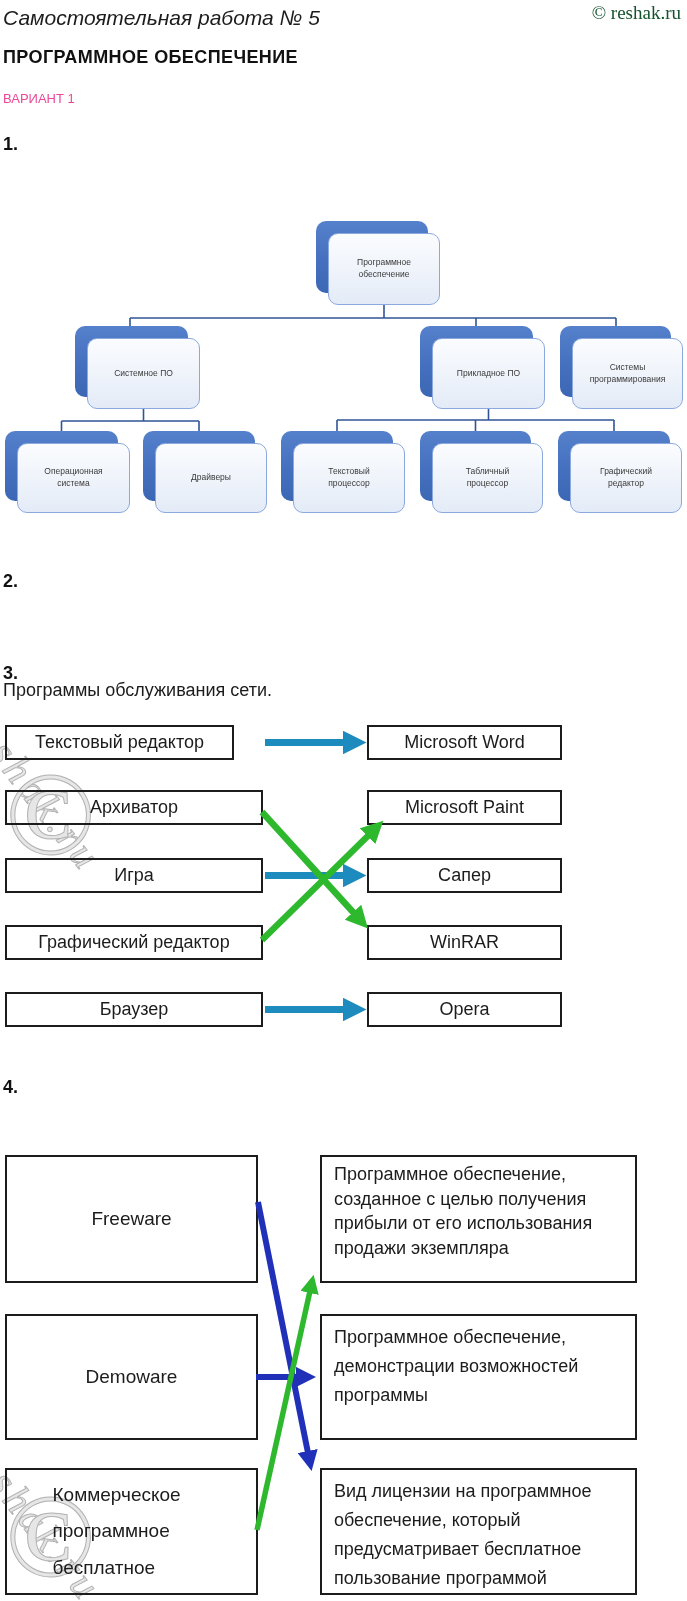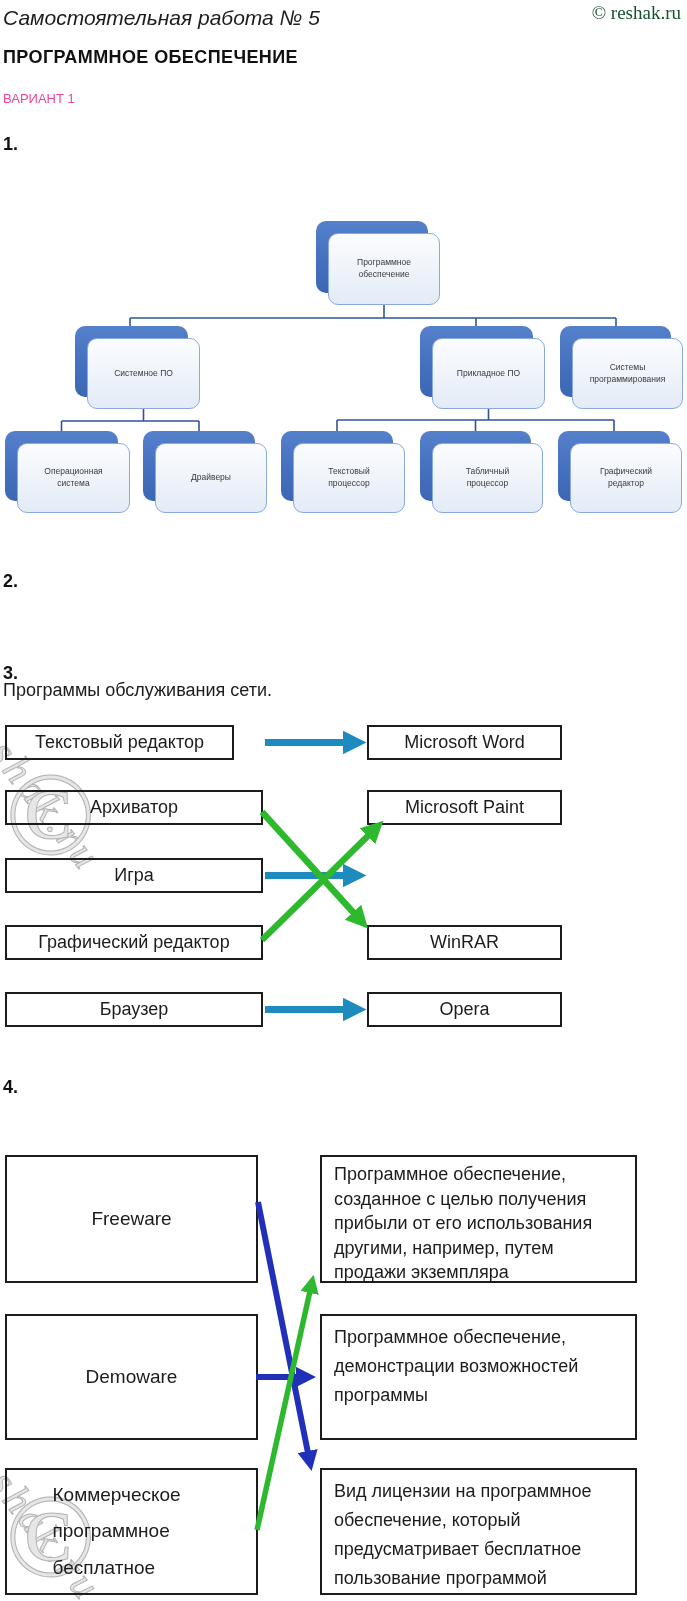--- a/index.html
+++ b/index.html
@@ -150,20 +150,23 @@
     <div class="mbox" style="left:5px;top:292px;width:258px;height:35px;">
         <span>Браузер</span>
       </div>
 
     <div class="mbox" style="left:367px;top:25px;width:195px;height:35px;">
         <span>Microsoft Word</span>
       </div>
     <div class="mbox" style="left:367px;top:90px;width:195px;height:35px;">
         <span>Microsoft Paint</span>
       </div>
+    <div class="mbox" style="left:367px;top:158px;width:195px;height:35px;">
+        <span>Сапер</span>
+      </div>
     <div class="mbox" style="left:367px;top:225px;width:195px;height:35px;">
         <span>WinRAR</span>
       </div>
     <div class="mbox" style="left:367px;top:292px;width:195px;height:35px;">
         <span>Opera</span>
       </div>
 
     <svg width="687" height="330" viewBox="0 0 687 330">
       <line x1="265" y1="42.5" x2="357" y2="42.5" stroke="#1E8BBF" stroke-width="7" marker-end="url(#ah-teal)"></line>
       <line x1="265" y1="175.5" x2="357" y2="175.5" stroke="#1E8BBF" stroke-width="7" marker-end="url(#ah-teal)"></line>
@@ -183,21 +186,20 @@
       </div>
     <div class="lbox left" style="left:5px;top:368px;width:253px;height:127px;">
         <span class="commercial-label">Коммерческое программное бесплатное</span>
       </div>
 
     <div class="lbox" style="left:320px;top:55px;width:317px;height:128px;">
       <div class="desc dense">
         <div>Программное обеспечение,</div>
         <div>созданное с целью получения</div>
         <div>прибыли от его использования</div>
-        <div>другими, например, путем</div>
         <div>продажи экземпляра</div>
       </div>
     </div>
     <div class="lbox" style="left:320px;top:214px;width:317px;height:126px;">
       <div class="desc">
         <div>Программное обеспечение,</div>
         <div>демонстрации возможностей</div>
         <div>программы</div>
       </div>
     </div>

